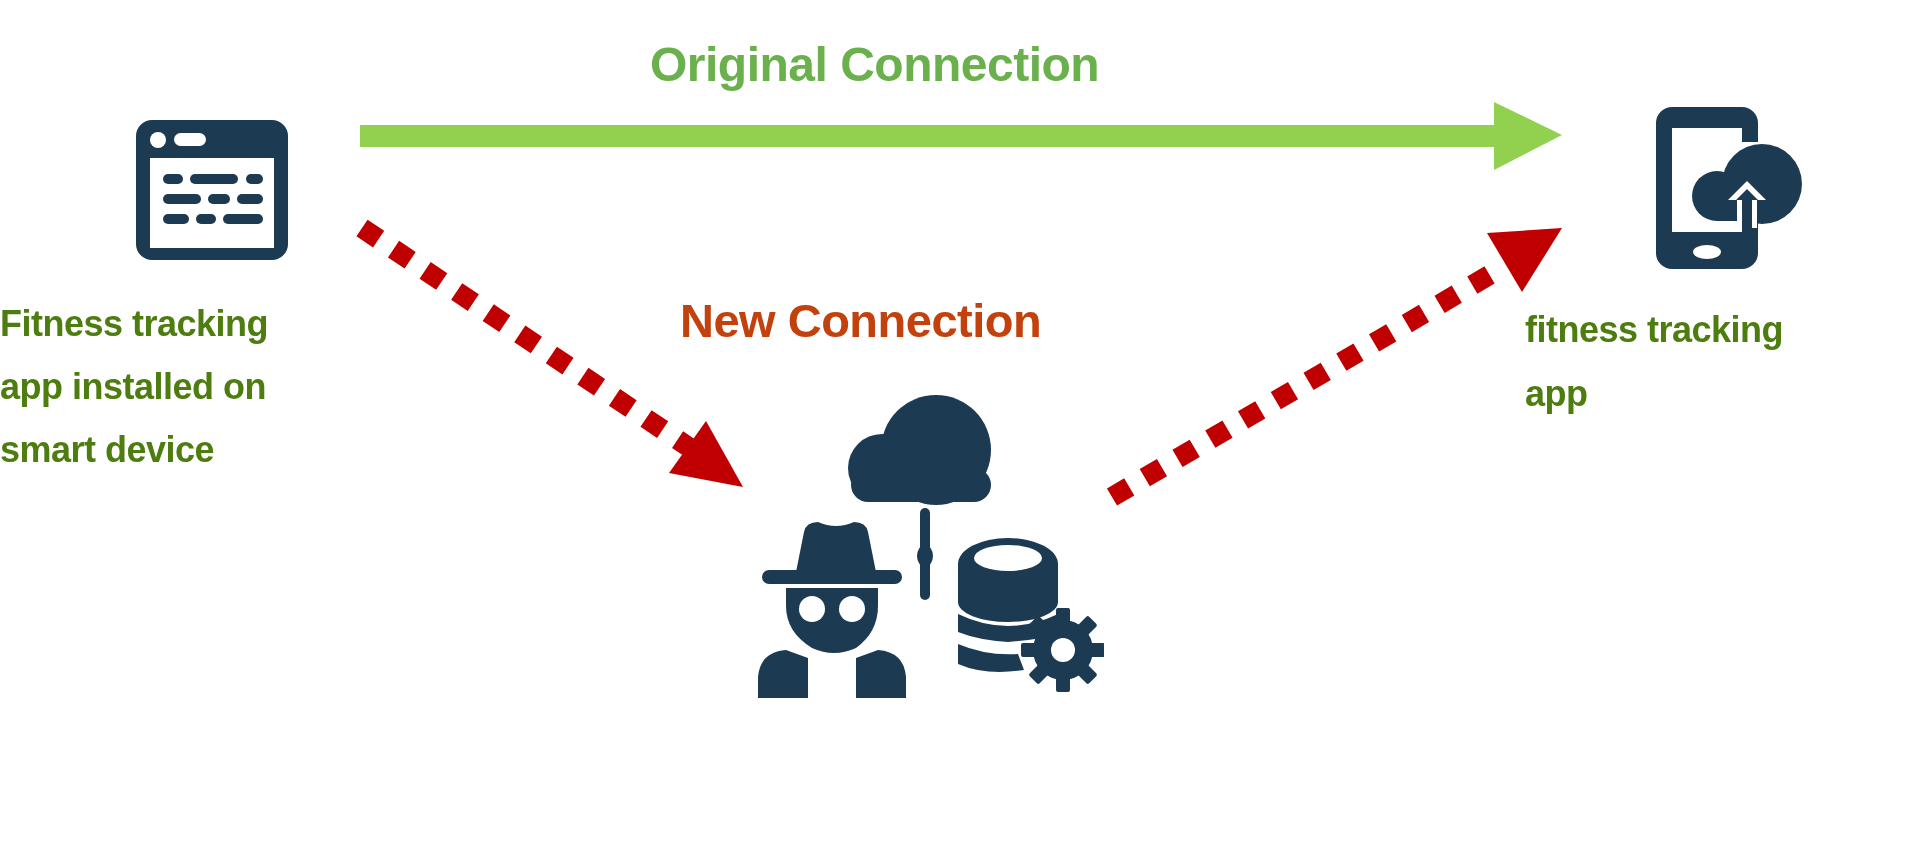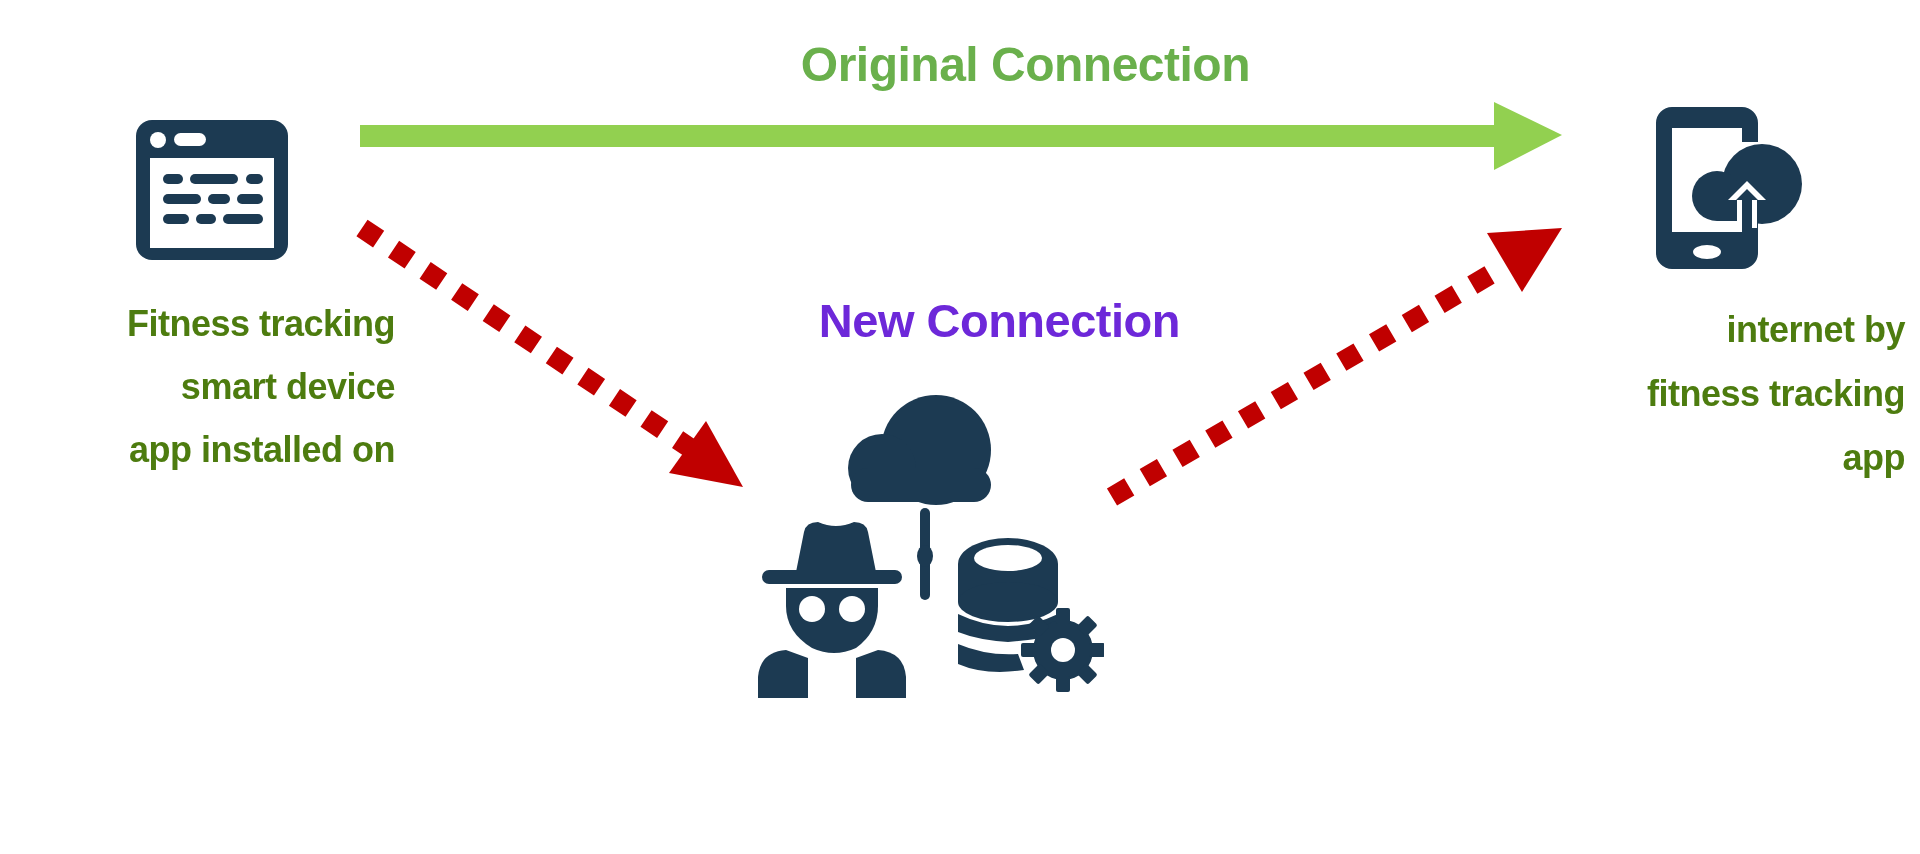--- a/index.html
+++ b/index.html
@@ -20,39 +20,39 @@
       width: 1920px; height: 854px;
     }
     svg.connectors {
       position: absolute;
       left: 0; top: 0;
       width: 1920px; height: 854px;
     }
     .label {
       position: absolute;
       font-weight: bold;
-      text-align: right;
+      text-align: left;
       white-space: nowrap;
       letter-spacing: -0.5px;
     }
     .title-original {
       left: 650px;
       width: 600px;
       top: 34px;
       font-size: 48px;
       line-height: 62px;
       color: #6ab04c;
     }
     .title-new {
       left: 680px;
       width: 500px;
       top: 290px;
       font-size: 47px;
       line-height: 62px;
-      color: #6d28d9;
+      color: #c2410c;
     }
     .caption {
       color: #4d7c0f;
       font-size: 36px;
       line-height: 63px;
     }
     .caption .line { display: block; }
     .caption-left {
       left: 0px;
       width: 395px;
@@ -119,42 +119,41 @@
       <rect x="74" y="76" width="22" height="10" rx="5" fill="#1c3a52"></rect>
       <rect x="103" y="76" width="26" height="10" rx="5" fill="#1c3a52"></rect>
       <rect x="29" y="96" width="26" height="10" rx="5" fill="#1c3a52"></rect>
       <rect x="62" y="96" width="20" height="10" rx="5" fill="#1c3a52"></rect>
       <rect x="89" y="96" width="40" height="10" rx="5" fill="#1c3a52"></rect>
     </svg>
   </div>
 
   <div class="label caption caption-left">
     <span class="line">Fitness tracking</span>
+    <span class="line">app installed on</span>
     <span class="line">smart device</span>
-    <span class="line">app installed on</span>
   </div>
 
   <div class="icon icon-phone">
     <svg viewBox="0 0 154 168">
 
       <path d="M18,3 H88 A16,16 0 0 1 104,19 V38 H88 V24 H18 V128 H88 V104 H104 V149 A16,16 0 0 1 88,165 H18 A16,16 0 0 1 2,149 V19 A16,16 0 0 1 18,3 Z" fill="#1c3a52"></path>
 
       <ellipse cx="53" cy="148" rx="14" ry="7" fill="#ffffff"></ellipse>
 
       <circle cx="108" cy="80" r="40" fill="#1c3a52"></circle>
       <circle cx="63" cy="92" r="25" fill="#1c3a52"></circle>
       <rect x="63" y="92" width="50" height="25" fill="#1c3a52"></rect>
 
       <polygon points="93,77 112,96 103,96 103,124 83,124 83,96 74,96" fill="#ffffff"></polygon>
       <polygon points="93,85 104,96 98,96 98,124 88,124 88,96 82,96" fill="#1c3a52"></polygon>
     </svg>
   </div>
 
   <div class="label caption caption-right">
-    <span class="line">internet by</span>
     <span class="line">fitness tracking</span>
     <span class="line">app</span>
   </div>
 
   <div class="icon icon-mitm">
     <svg viewBox="0 0 348 306">
 
       <g>
         <circle cx="180" cy="58" r="55" fill="#1c3a52"></circle>
         <circle cx="126" cy="76" r="34" fill="#1c3a52"></circle>

